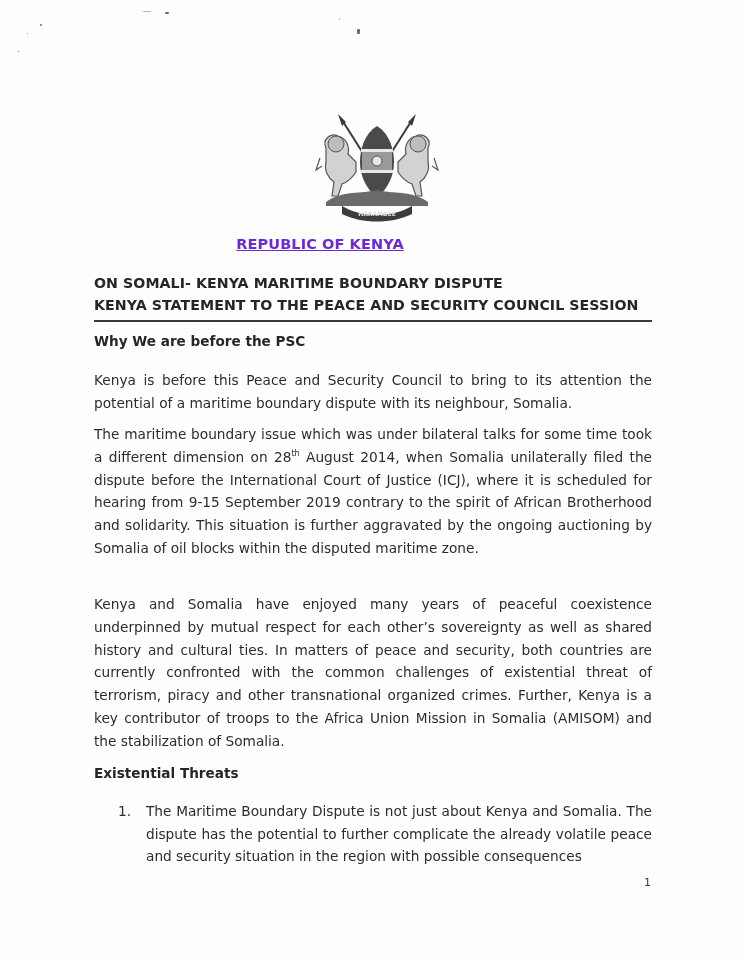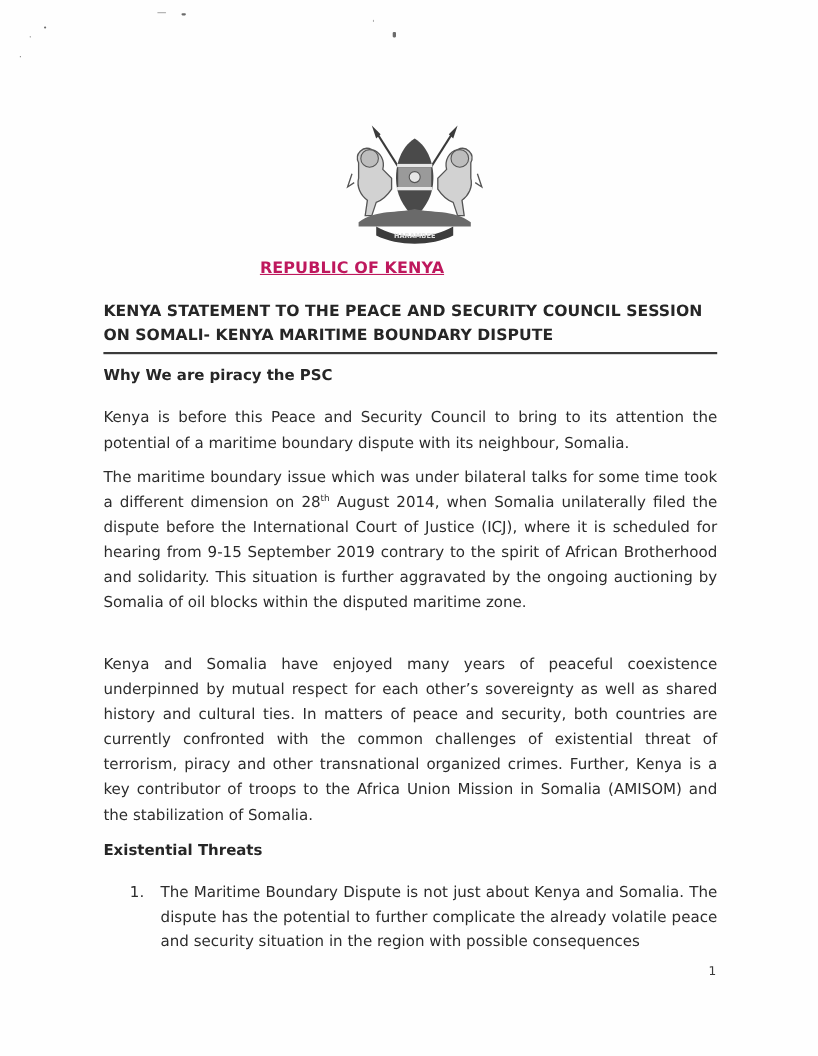--- a/index.html
+++ b/index.html
@@ -2,21 +2,21 @@
 <html><head>
 <meta charset="utf-8">
 <style>
   html, body { margin: 0; padding: 0; background: #ffffff; }
   body { width: 744px; height: 960px; position: relative; overflow: hidden;
          font-family: "DejaVu Sans", "Liberation Sans", sans-serif; color: #2a2a2a; }
   .page { position: absolute; left: 0; top: 0; width: 744px; height: 960px; background: #fefefe; }
   .speck { position: absolute; background: #6b6b6b; border-radius: 50%; }
   .crest { position: absolute; left: 312px; top: 110px; width: 130px; height: 112px; }
   .republic { position: absolute; left: 0; width: 640px; top: 236px; text-align: center;
-              font-size: 14.5px; font-weight: bold; text-decoration: underline; color: #be185d;
+              font-size: 14.5px; font-weight: bold; text-decoration: underline; color: #6d28d9;
               letter-spacing: 0.1px; }
   .title { position: absolute; left: 94px; top: 272px; width: 560px; font-size: 14.2px; font-weight: bold;
            line-height: 22px; color: #262626; letter-spacing: 0.05px; }
   .rule { position: absolute; left: 94px; top: 320px; width: 558px; height: 2px; background: #3a3a3a; }
   .heading { position: absolute; left: 94px; font-size: 13.6px; font-weight: bold; color: #262626; }
   .para { position: absolute; left: 94px; width: 558px; font-size: 13.7px; line-height: 22.8px;
           text-align: justify; color: #2c2c2c; }
   .para sup { font-size: 8px; line-height: 0; }
   .list { position: absolute; left: 118px; top: 800px; width: 534px; font-size: 13.7px; line-height: 22.6px;
           text-align: justify; color: #2c2c2c; }
@@ -59,26 +59,26 @@
 
     <path d="M14 92 C30 80 50 84 65 80 C80 84 100 80 116 92 L116 96 L14 96 Z" fill="#6a6a6a"></path>
 
     <path d="M30 96 C50 108 80 108 100 96 L100 104 C80 114 50 114 30 104 Z" fill="#3c3c3c"></path>
     <text x="65" y="106" font-size="6" text-anchor="middle" fill="#e0e0e0" font-family="DejaVu Sans, sans-serif" font-weight="bold">HARAMBEE</text>
   </svg>
 
   <div class="republic">REPUBLIC OF KENYA</div>
 
   <div class="title">
+    <div>ON SOMALI- KENYA MARITIME BOUNDARY DISPUTE</div>
     <div>KENYA STATEMENT TO THE PEACE AND SECURITY COUNCIL SESSION</div>
-    <div>ON SOMALI- KENYA MARITIME BOUNDARY DISPUTE</div>
   </div>
   <div class="rule"></div>
 
-  <div class="heading" style="top:333px;">Why We are piracy the PSC</div>
+  <div class="heading" style="top:333px;">Why We are before the PSC</div>
 
   <div class="para" style="top:369px;">Kenya is before this Peace and Security Council to bring to its attention the potential of a maritime boundary dispute with its neighbour, Somalia.</div>
 
   <div class="para" style="top:423px;"><span>The maritime boundary issue which was under bilateral talks for some time took a different dimension on 28</span><sup>th</sup><span> August 2014, when Somalia unilaterally filed the dispute before the International Court of Justice (ICJ), where it is scheduled for hearing from 9-15 September 2019 contrary to the spirit of African Brotherhood and solidarity. This situation is further aggravated by the ongoing auctioning by Somalia of oil blocks within the disputed maritime zone.</span></div>
 
   <div class="para" style="top:593px;">Kenya and Somalia have enjoyed many years of peaceful coexistence underpinned by mutual respect for each other’s sovereignty as well as shared history and cultural ties. In matters of peace and security, both countries are currently confronted with the common challenges of existential threat of terrorism, piracy and other transnational organized crimes. Further, Kenya is a key contributor of troops to the Africa Union Mission in Somalia (AMISOM) and the stabilization of Somalia.</div>
 
   <div class="heading" style="top:765px;">Existential Threats</div>
 
   <div class="list">

